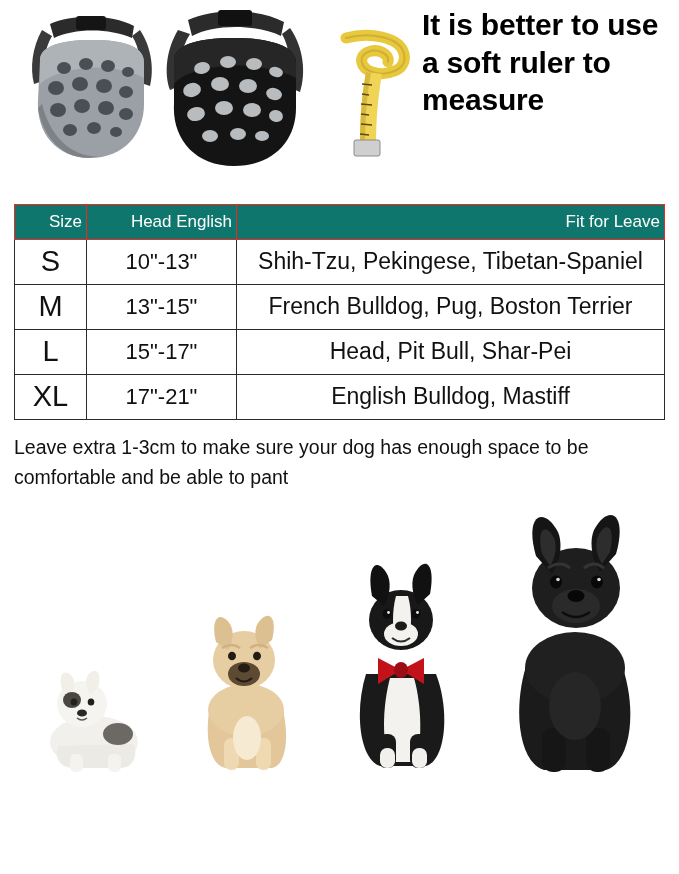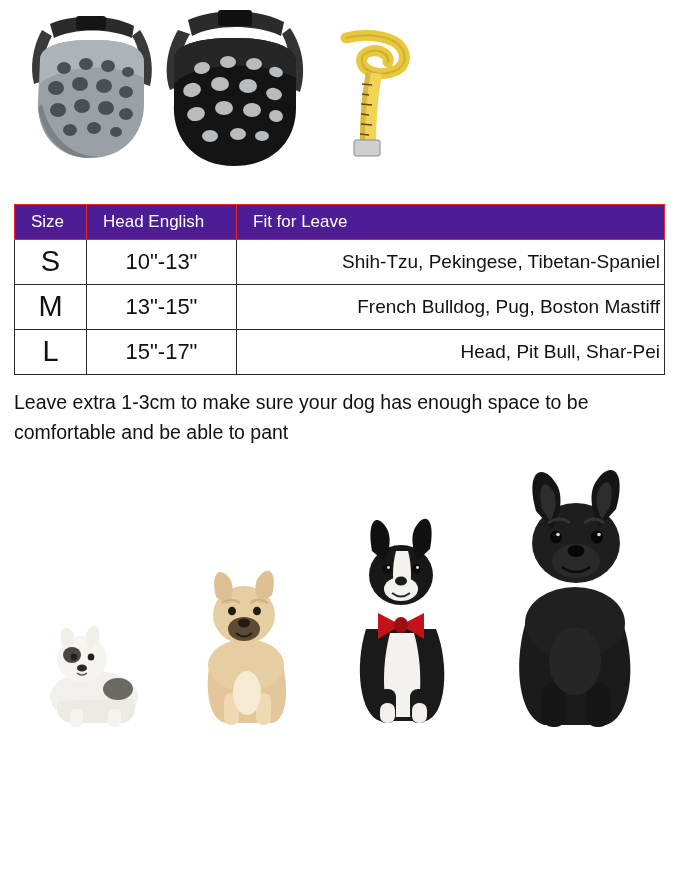--- a/index.html
+++ b/index.html
@@ -57,27 +57,27 @@
   }
 
   
   .size-table {
     margin: 4px 14px 0 14px;
     border-collapse: collapse;
     width: calc(100% - 28px);
     table-layout: fixed;
   }
   .size-table th {
-    background: #4c1d95;
+    background: #0f766e;
     color: #ffffff;
     font-size: 17px;
     font-weight: normal;
-    padding: 7px 16px;
+    padding: 7px 4px;
     border: 1px solid #ef2822;
-    text-align: left;
+    text-align: right;
     font-family: "Liberation Sans", sans-serif;
   }
   .size-table td {
     border: 1px solid #2a2a2a;
     text-align: center;
     padding: 6px 4px;
     color: #111;
     font-family: "Liberation Sans", sans-serif;
   }
   .col-size { width: 72px; }
@@ -85,22 +85,22 @@
   .col-breed { width: auto; }
 
   td.cell-size {
     font-size: 29px;
     line-height: 1.1;
   }
   td.cell-circ {
     font-size: 22px;
   }
   td.cell-breed {
-    font-size: 19px;
-    text-align: right;
+    font-size: 23px;
+    text-align: center;
   }
 
   
   .note {
     margin: 12px 10px 0 14px;
     font-size: 19.5px;
     line-height: 1.55;
     color: #111;
   }
 
@@ -209,20 +209,21 @@
         <line x1="23" y1="76" x2="34" y2="77"></line>
         <line x1="23" y1="86" x2="31" y2="87"></line>
         <line x1="23" y1="96" x2="34" y2="97"></line>
         <line x1="22" y1="106" x2="31" y2="107"></line>
       </g>
 
       <rect x="16" y="112" width="26" height="16" rx="2" fill="#cfcfcf" stroke="#8b8b8b" stroke-width="1"></rect>
     </svg>
   </div>
 
+  <div class="headline">It is better to use a soft ruler to measure</div>
 </div>
 
 <table class="size-table">
   <colgroup>
     <col class="col-size">
       <col class="col-circ">
       <col class="col-breed">
   </colgroup>
   <thead>
     <tr>
@@ -233,26 +234,31 @@
   </thead>
   <tbody>
     <tr>
       <td class="cell-size">S</td>
       <td class="cell-circ">10"-13"</td>
       <td class="cell-breed">Shih-Tzu, Pekingese, Tibetan-Spaniel</td>
     </tr>
     <tr>
       <td class="cell-size">M</td>
       <td class="cell-circ">13"-15"</td>
-      <td class="cell-breed">French Bulldog, Pug, Boston Mastiff</td>
+      <td class="cell-breed">French Bulldog, Pug, Boston Terrier</td>
     </tr>
     <tr>
       <td class="cell-size">L</td>
       <td class="cell-circ">15"-17"</td>
       <td class="cell-breed">Head, Pit Bull, Shar-Pei</td>
+    </tr>
+    <tr>
+      <td class="cell-size">XL</td>
+      <td class="cell-circ">17"-21"</td>
+      <td class="cell-breed">English Bulldog, Mastiff</td>
     </tr>
   </tbody>
 </table>
 
 <div class="note">Leave extra 1-3cm to make sure your dog has enough space to be comfortable and be able to pant</div>
 
 <div class="dogs">
 
   <div class="dog" style="left:34px;">
     <svg width="130" height="140" viewBox="0 0 130 140">

